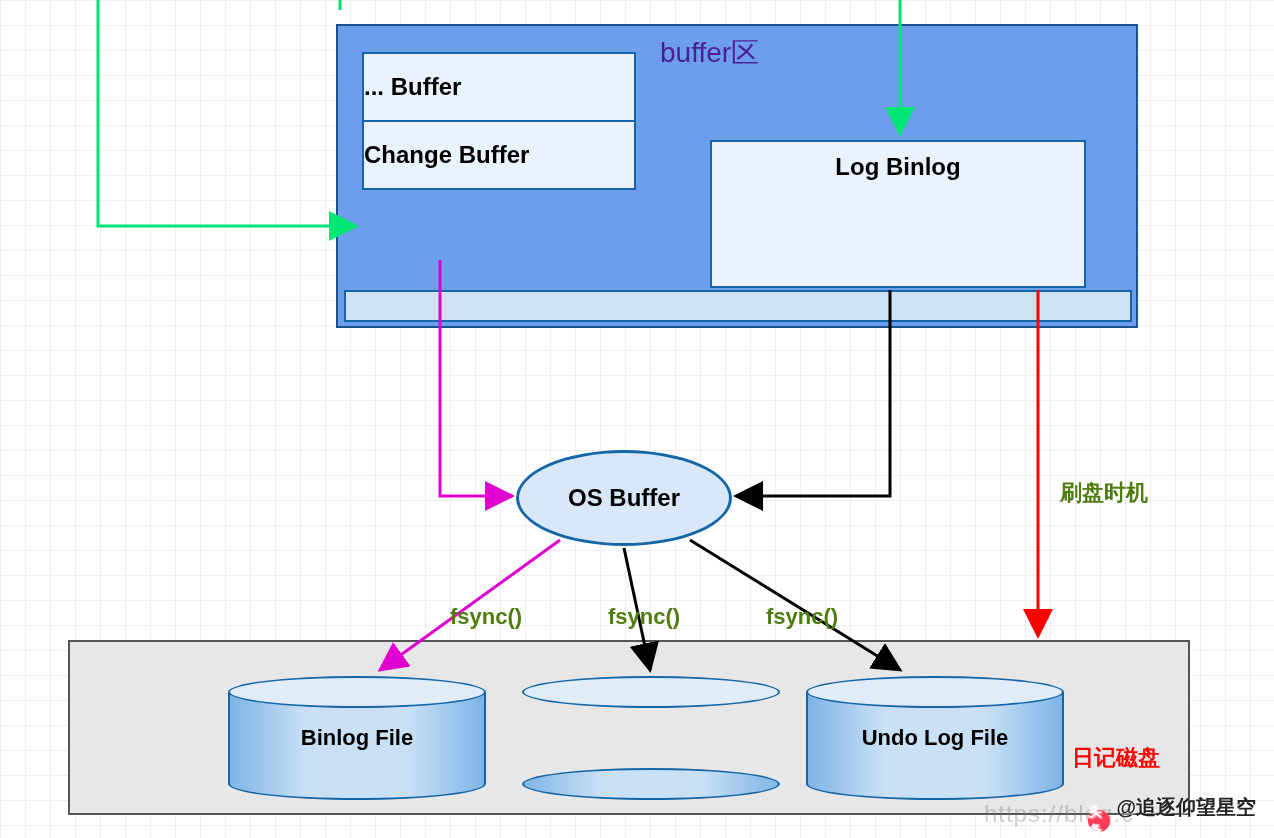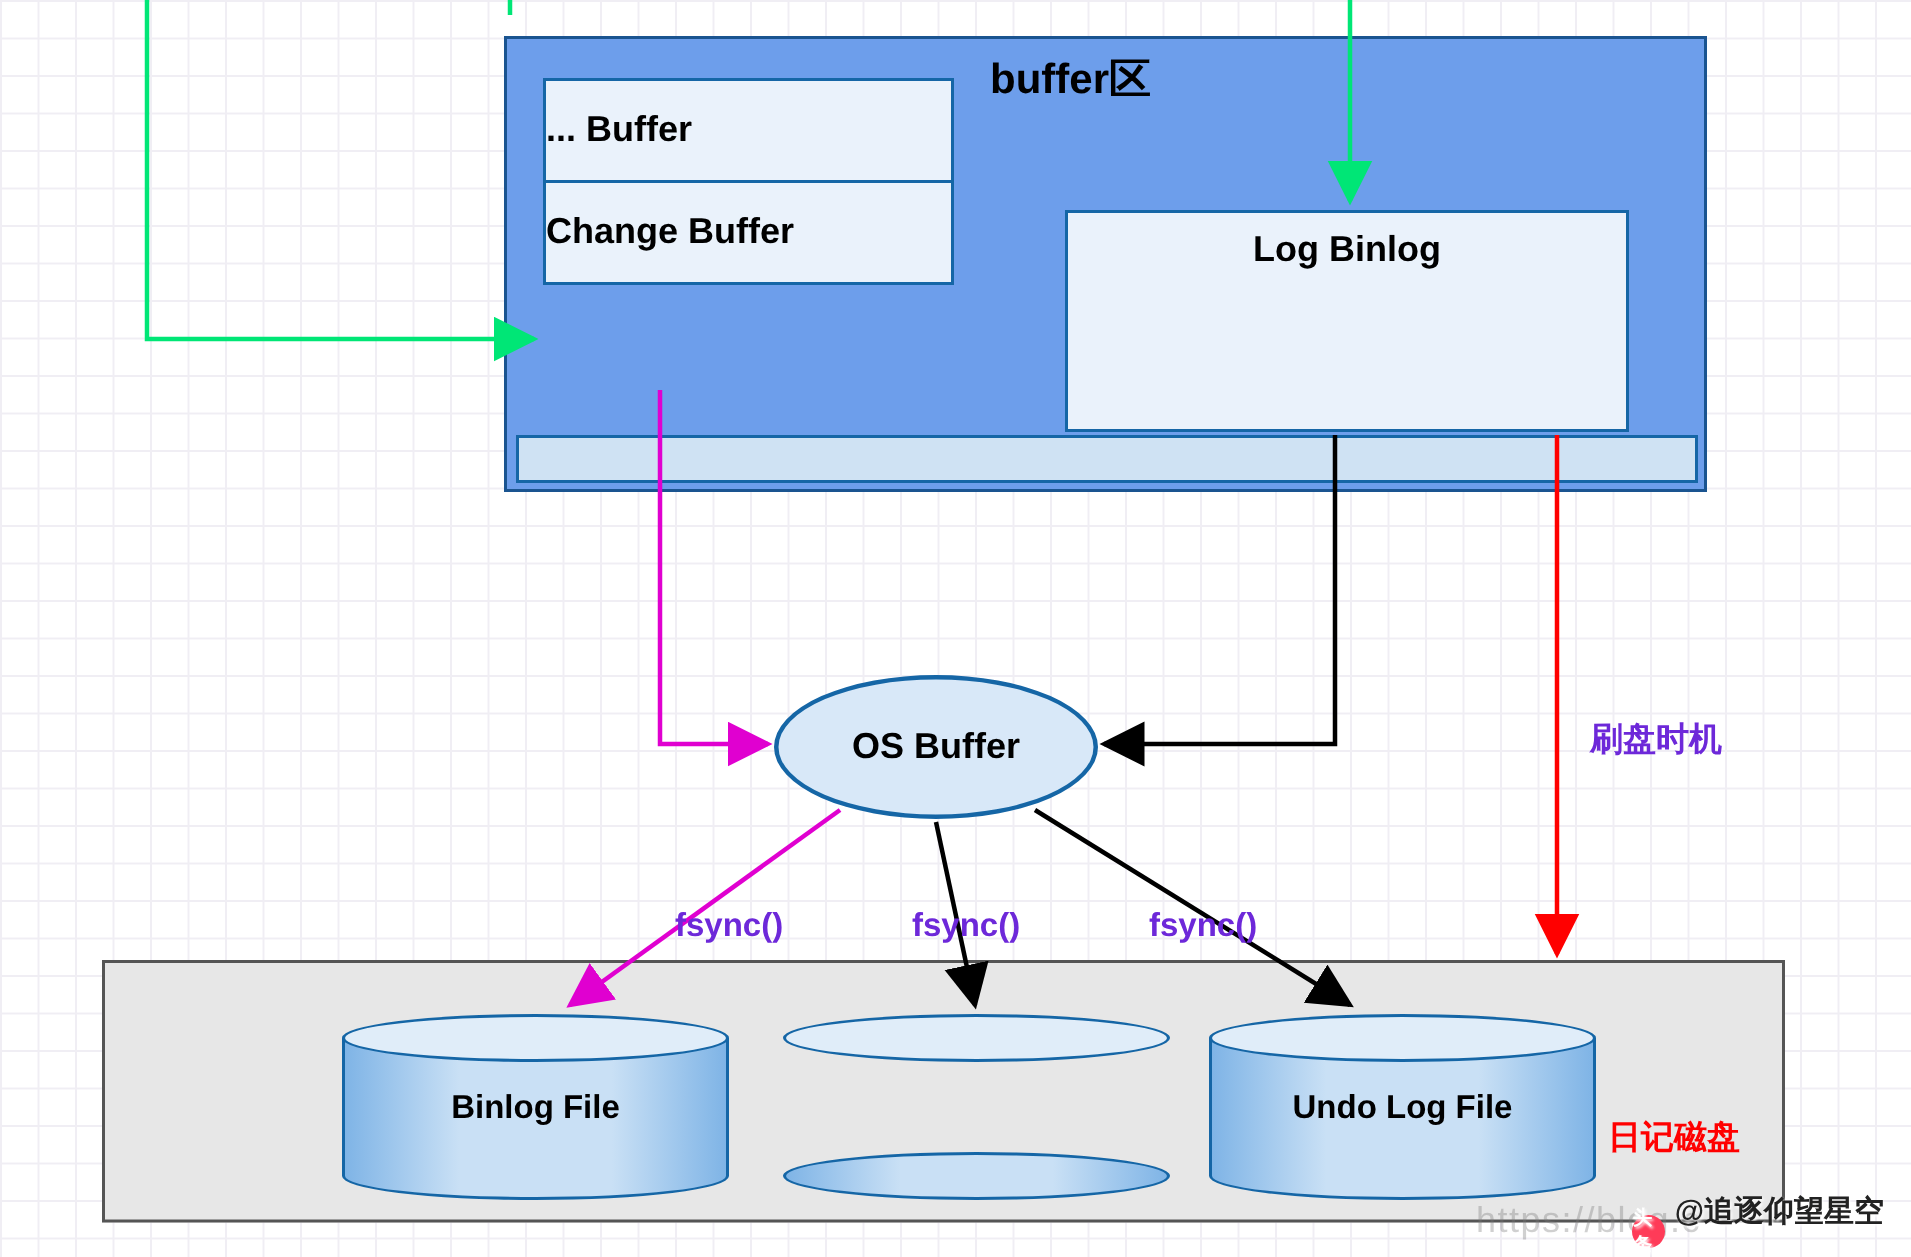--- a/index.html
+++ b/index.html
@@ -26,21 +26,21 @@
   .buffer-zone {
     position: absolute;
     left: 336px; top: 24px;
     width: 802px; height: 304px;
     background: #6d9eeb;
     border: 2px solid #1a5490;
     z-index: 10;
   }
   .buffer-zone .title {
     position: absolute; left: 322px; top: 8px;
-    font-size: 28px; font-weight: 700; color: #000000;
+    font-size: 28px; font-weight: 400; color: #4c1d95;
   }
   .inner-strip {
     position: absolute;
     left: 6px; top: 264px; width: 788px; height: 32px;
     background: #cfe2f3; border: 2px solid #1566a6;
   }
 
   
   .buf-stack {
     position: absolute; left: 362px; top: 52px;
@@ -118,21 +118,21 @@
     border-radius: 50%; background: #e0edf9; border: 2px solid #1566a6;
   }
   .cyl .bottom {
     position: absolute; left: 0; bottom: 0; width: 100%; height: 32px;
     border-radius: 50%;
     background: linear-gradient(90deg,#7fb4e6 0%, #c9e0f5 30%, #c9e0f5 70%, #7fb4e6 100%);
     border: 2px solid #1566a6;
   }
 
   
-  .elab { position: absolute; font-size: 22px; font-weight: 700; color: #6d28d9; z-index: 35; }
+  .elab { position: absolute; font-size: 22px; font-weight: 700; color: #4d7c0f; z-index: 35; }
 
   .watermark1 {
     position: absolute; right: 140px; bottom: 10px;
     color: rgba(120,120,120,0.35); font-size: 24px; letter-spacing: 1px;
     z-index: 50;
   }
   .watermark2 {
     position: absolute; right: 18px; bottom: 6px;
     color: #222; font-size: 20px; font-weight: 600;
     text-shadow: 1px 1px 2px #fff;

